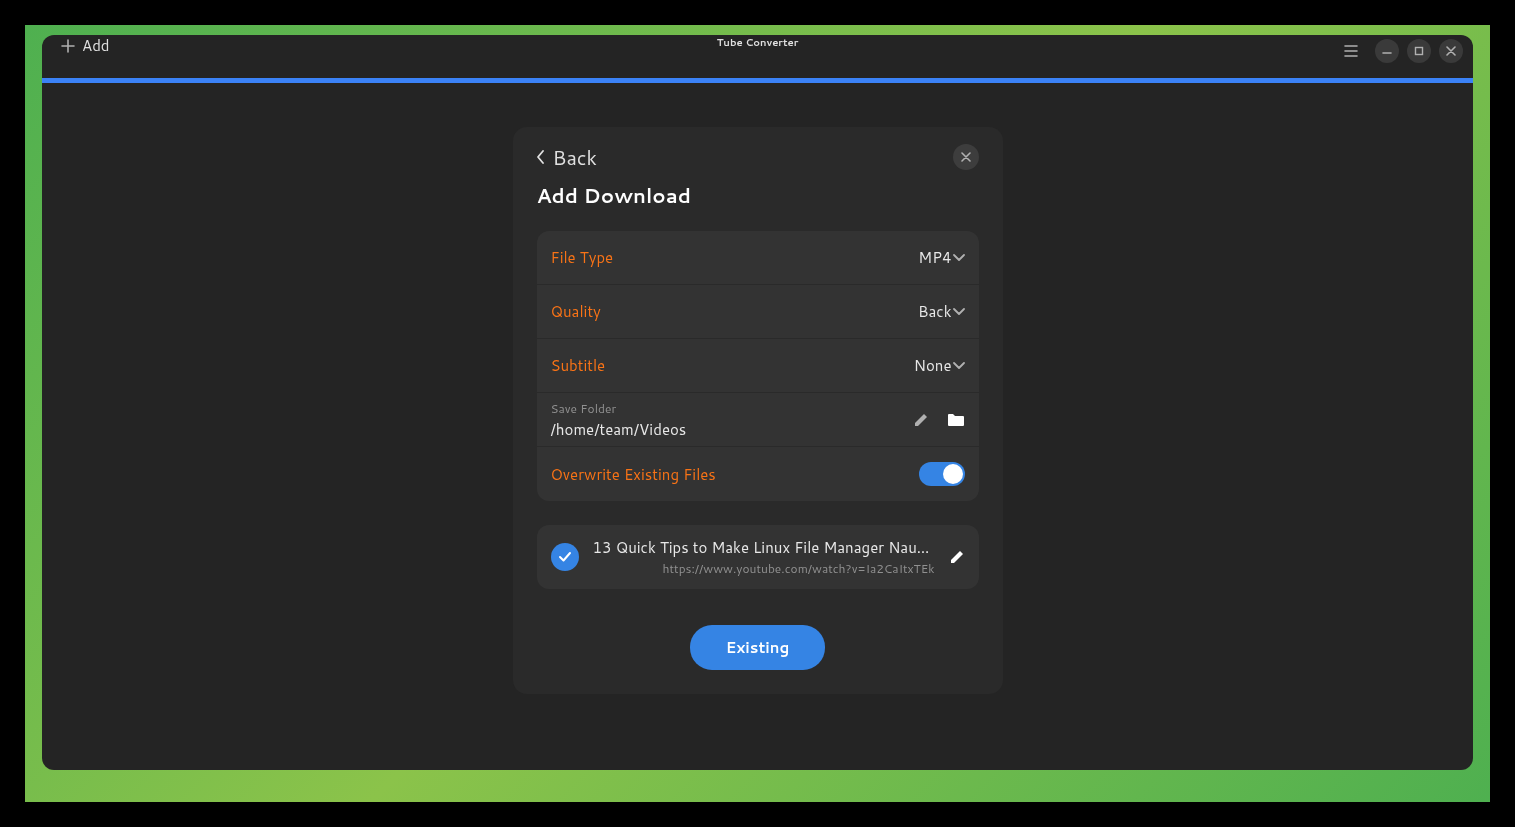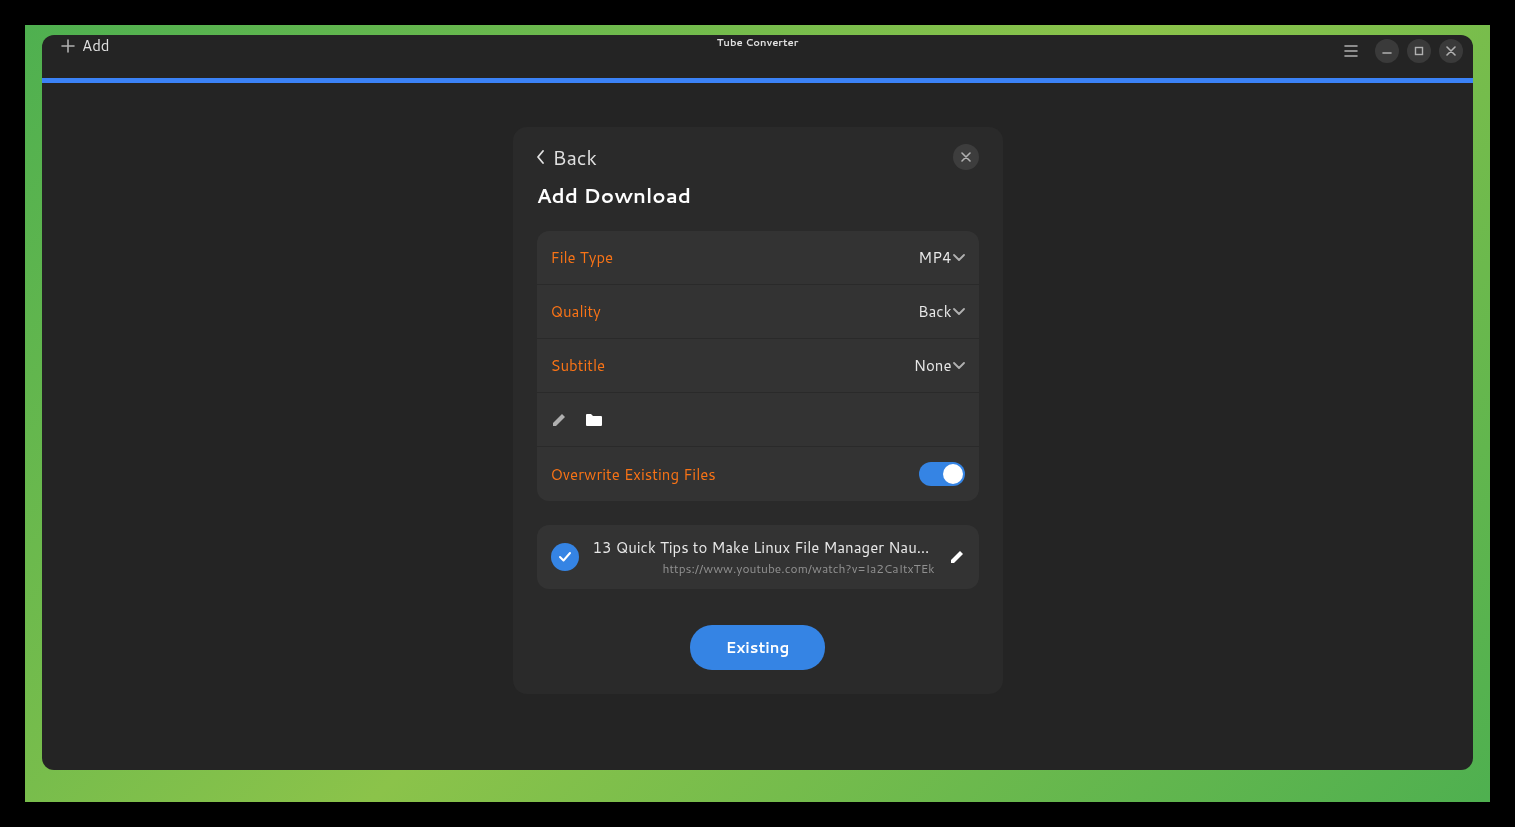--- a/index.html
+++ b/index.html
@@ -428,20 +428,24 @@
           <div class="row-label">Subtitle</div>
           <div class="row-value">
             <span>None</span>
             <svg class="chevron-down" width="12" height="8" viewBox="0 0 12 8">
                 <path d="M1 1l5 5 5-5" stroke="currentColor" stroke-width="1.8" fill="none" stroke-linecap="round" stroke-linejoin="round"></path>
               </svg>
           </div>
         </div>
 
         <div class="row-folder">
+          <div class="folder-text">
+            <div class="folder-label">Save Folder</div>
+            <div class="folder-path">/home/team/Videos</div>
+          </div>
           <div class="folder-icons">
             <div class="icon-btn">
               <svg width="16" height="16" viewBox="0 0 16 16">
                   <path d="M11 2l3 3-9 9H2v-3l9-9z" fill="currentColor"></path>
                 </svg>
             </div>
             <div class="icon-btn white">
               <svg width="18" height="16" viewBox="0 0 18 16">
                   <path d="M1 3a1 1 0 011-1h4l2 2h8a1 1 0 011 1v8a1 1 0 01-1 1H2a1 1 0 01-1-1V3z" fill="currentColor"></path>
                 </svg>

